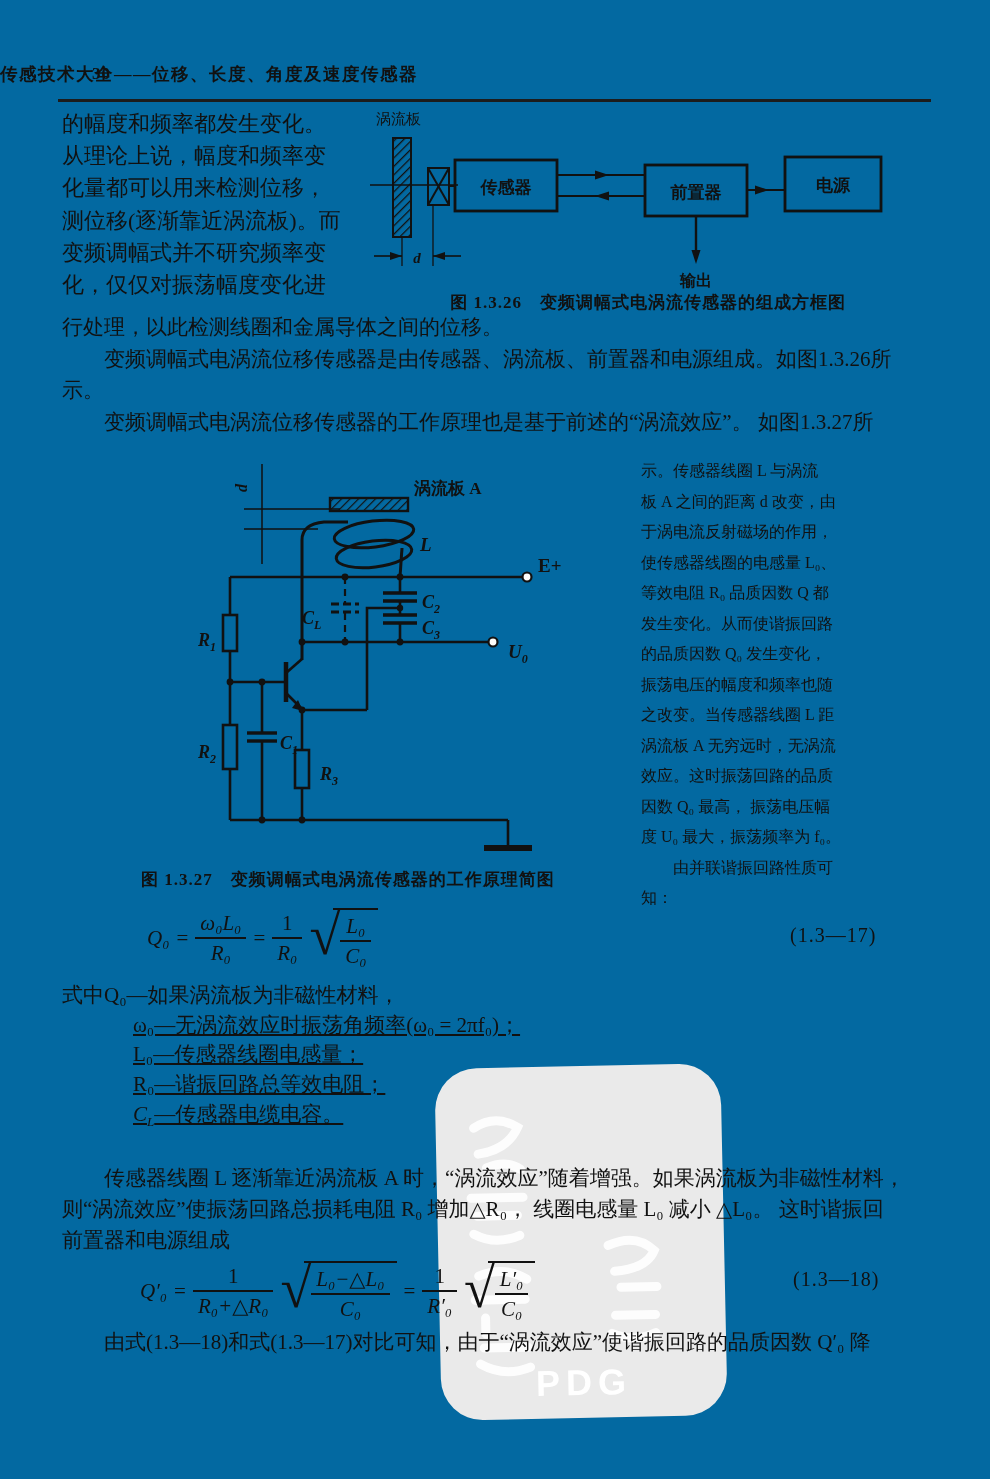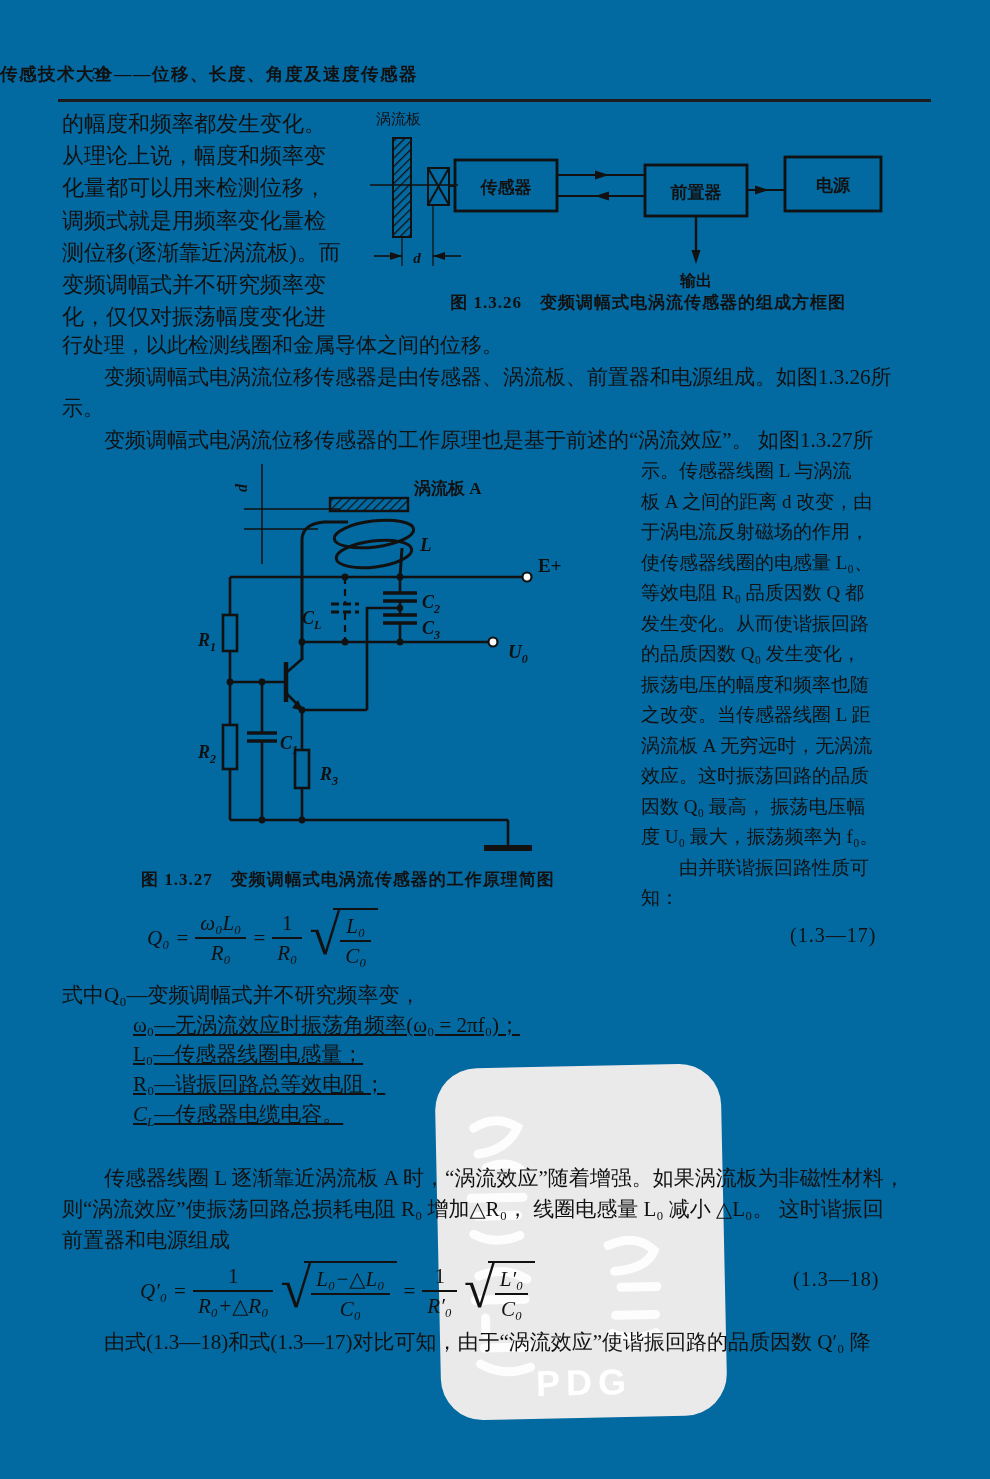--- a/index.html
+++ b/index.html
@@ -14,26 +14,26 @@
   #page-num{left:92px;top:64px;font-size:17px;font-weight:bold;letter-spacing:1px;}
   #header-title{left:0;top:62px;width:990px;font-size:17.5px;letter-spacing:1.5px;font-weight:bold;}
   #header-rule{left:58px;top:99px;width:873px;height:3px;background:#1c1c1c;}
   
   #intro-col{left:62px;top:108px;width:292px;font-size:22px;line-height:32.2px;}
   
   #fig26{left:362px;top:104px;}
   #fig26-caption{left:362px;top:291px;width:572px;text-align:center;}
   .caption{font-size:17px;font-weight:bold;letter-spacing:1px;}
   
-  #body1{left:62px;top:330px;width:874px;font-size:21px;line-height:31.6px;}
+  #body1{left:62px;top:312px;width:874px;font-size:21px;line-height:31.6px;}
   
   #fig27{left:150px;top:452px;}
   #fig27-caption{left:141px;top:868px;width:495px;text-align:left;}
   
-  #right-col{left:641px;top:456px;width:300px;font-size:19px;line-height:30.5px;}
+  #right-col{left:641px;top:456px;width:300px;font-size:16px;line-height:30.5px;}
   
   .eqrow{display:flex;align-items:center;gap:7px;font-size:21px;}
   #eq17{left:147px;top:901px;height:74px;}
   #eq17-label{left:790px;top:924px;font-size:20px;letter-spacing:1px;}
   #eq18{left:140px;top:1250px;height:82px;}
   #eq18-label{left:793px;top:1268px;font-size:20px;letter-spacing:1px;}
   .frac{display:inline-flex;flex-direction:column;text-align:center;line-height:1.15;}
   .frac .num{border-bottom:2px solid #111;padding:0 5px 2px;}
   .frac .den{padding:2px 5px 0;}
   .sqrt{display:inline-flex;align-items:flex-start;}
@@ -78,21 +78,20 @@
   </div>
 
   <div id="page-num" class="abs content">30</div>
   <div id="header-title" class="abs content">传感技术大全——位移、长度、角度及速度传感器</div>
   <div id="header-rule" class="abs content"></div>
 
   <div id="intro-col" class="abs content">
       <div class="tline">的幅度和频率都发生变化。</div>
       <div class="tline">从理论上说，幅度和频率变</div>
       <div class="tline">化量都可以用来检测位移，</div>
-      <div class="tline">调频式就是用频率变化量检</div>
       <div class="tline">测位移(逐渐靠近涡流板)。而</div>
       <div class="tline">变频调幅式并不研究频率变</div>
       <div class="tline">化，仅仅对振荡幅度变化进</div>
     </div>
 
   <svg id="fig26" class="abs content" width="572" height="190" viewBox="0 0 572 190">
     <defs>
       <pattern id="hatch26" patternUnits="userSpaceOnUse" width="6" height="6" patternTransform="rotate(45)">
         <line x1="0" y1="0" x2="0" y2="6" stroke="#111" stroke-width="2.6"></line>
       </pattern>
@@ -301,21 +300,21 @@
         <span class="frac">
           <span class="num it">L₀</span>
           <span class="den it">C₀</span>
         </span>
       </span>
     </span>
   </div>
   <div id="eq17-label" class="abs content">(1.3—17)</div>
 
   <div id="defs" class="abs content">
-    <div class="defrow"><span class="deflead">式中</span><span>Q₀—变频调幅式并不研究频率变，</span></div>
+    <div class="defrow"><span class="deflead">式中</span><span>Q₀—如果涡流板为非磁性材料，</span></div>
     <div class="defrow indent"><span>ω₀—无涡流效应时振荡角频率(ω₀ = 2πf₀)；</span></div>
     <div class="defrow indent"><span>L₀—传感器线圈电感量；</span></div>
     <div class="defrow indent"><span>R₀—谐振回路总等效电阻；</span></div>
     <div class="defrow indent"><span class="it">C</span><sub class="it">L</sub><span>—传感器电缆电容。</span></div>
   </div>
 
   <div id="body2" class="abs content">
       <div class="tline">　　传感器线圈 L 逐渐靠近涡流板 A 时，“涡流效应”随着增强。如果涡流板为非磁性材料，</div>
       <div class="tline">则“涡流效应”使振荡回路总损耗电阻 R₀ 增加△R₀， 线圈电感量 L₀ 减小 △L₀。 这时谐振回</div>
       <div class="tline">前置器和电源组成</div>

